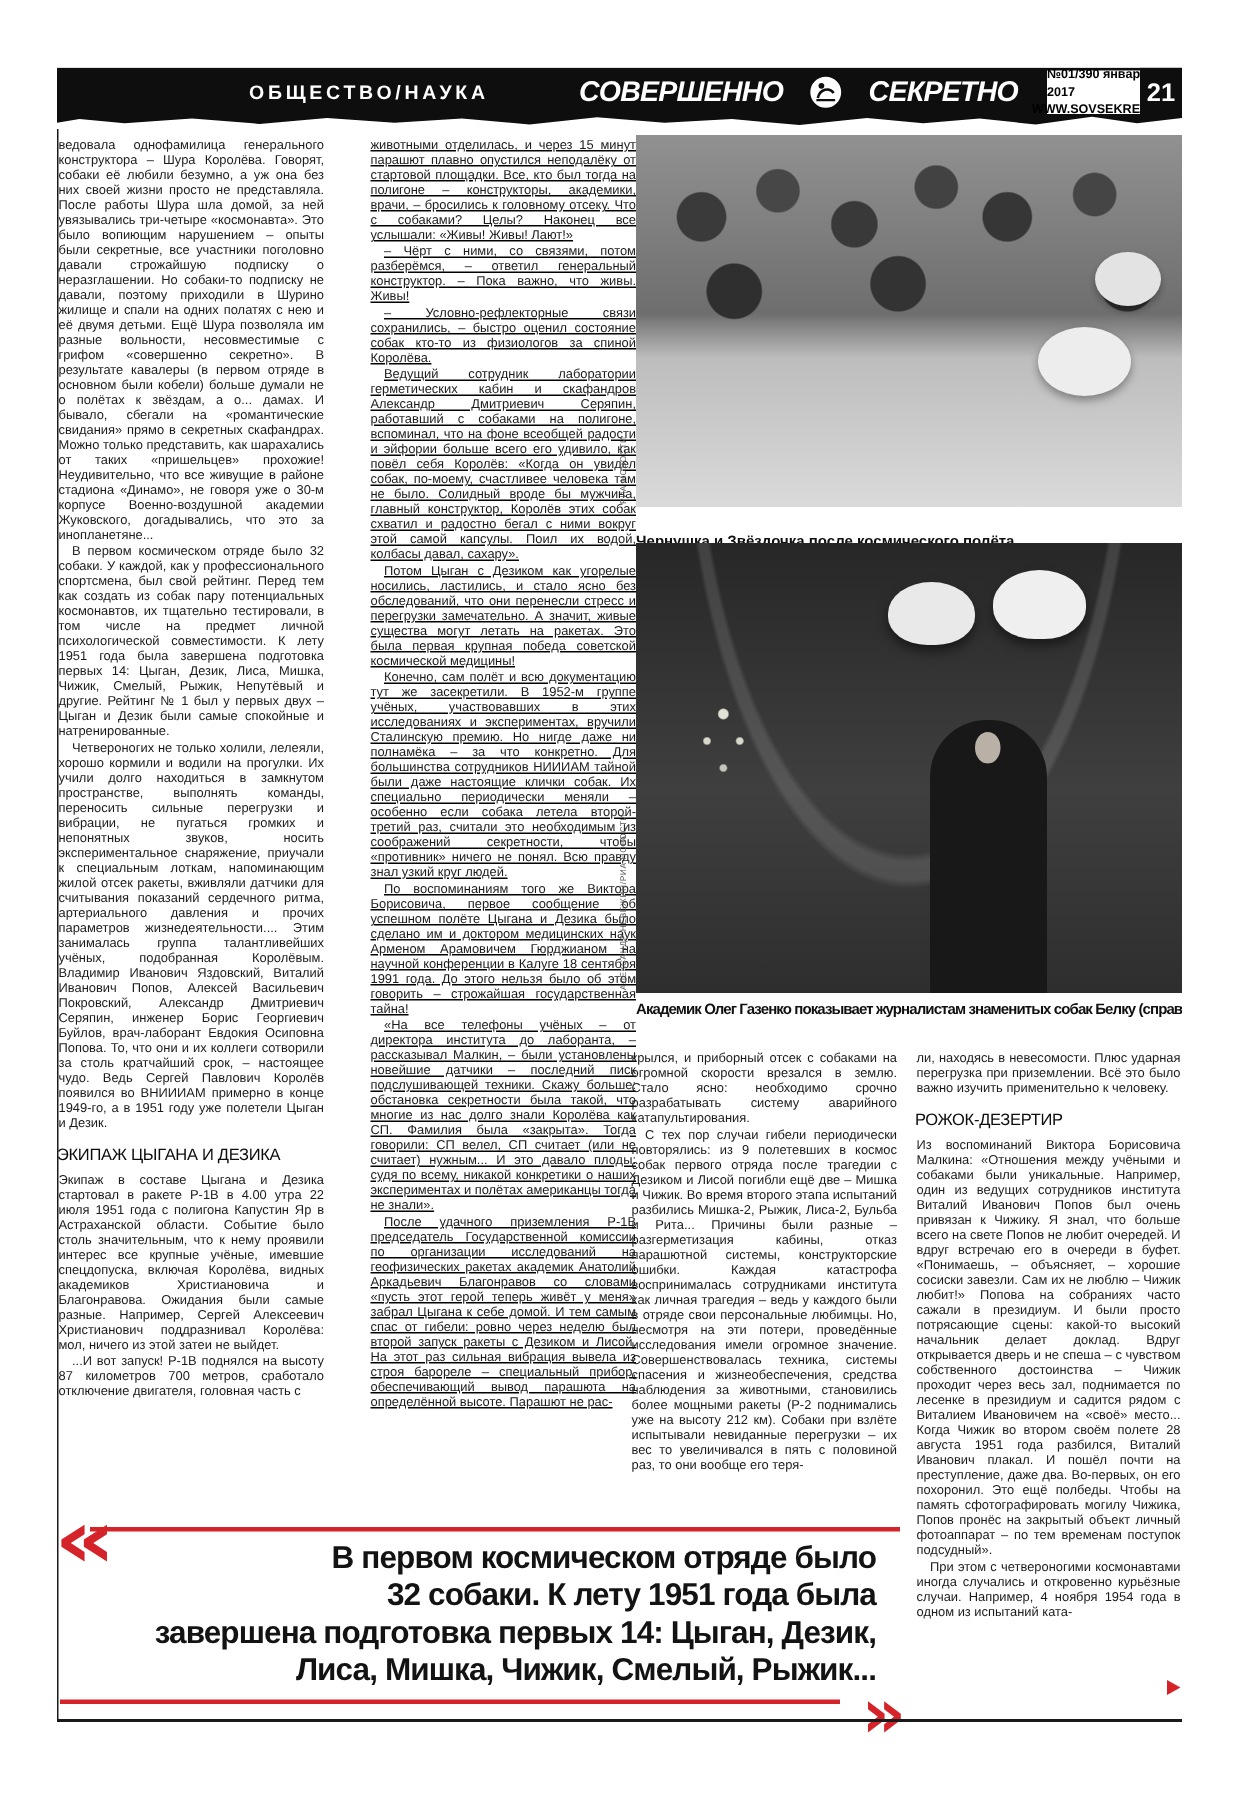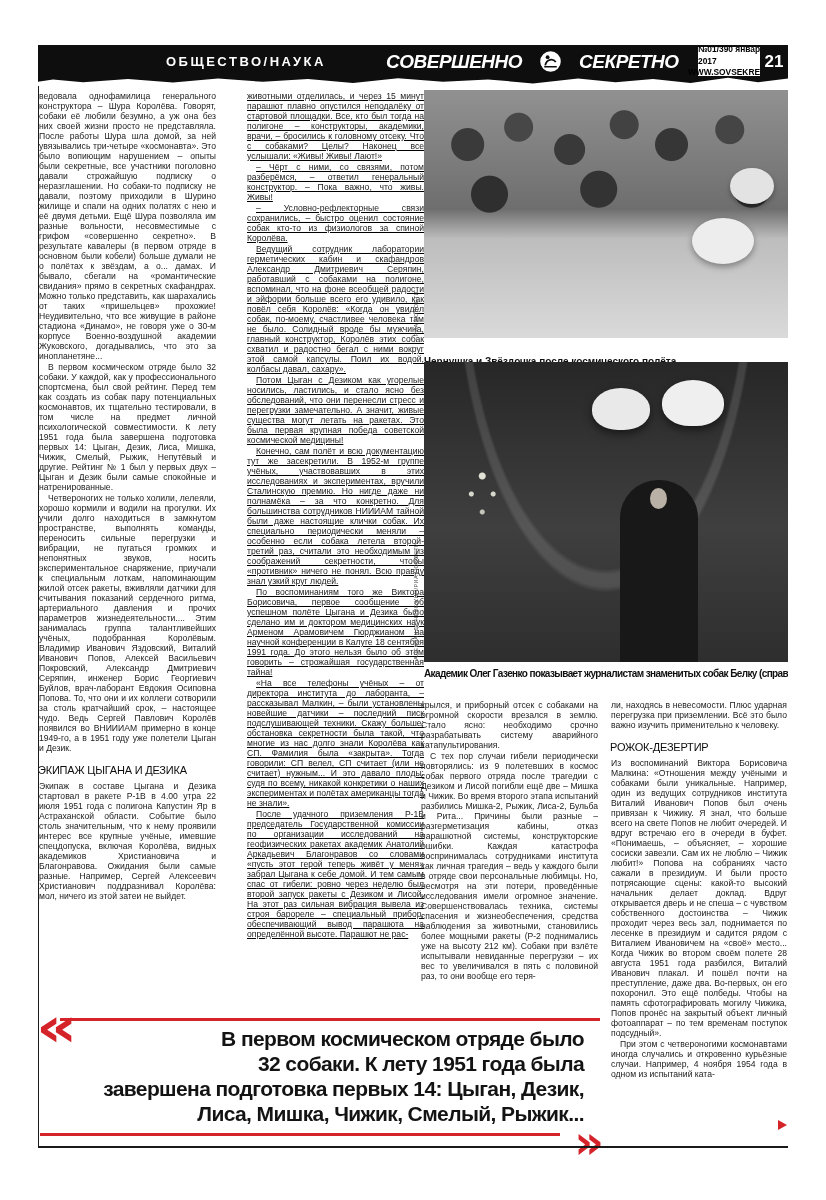--- a/index.html
+++ b/index.html
@@ -106,20 +106,21 @@
   </div>
 
   <div class="abs left-rule"></div>
 
   <div class="abs col col1">
     <p class="noindent">ведовала однофамилица генерального конструктора – Шура Королёва. Говорят, собаки её любили безумно, а уж она без них своей жизни просто не представляла. После работы Шура шла домой, за ней увязывались три-четыре «космонавта». Это было вопиющим нарушением – опыты были секретные, все участники поголовно давали строжайшую подписку о неразглашении. Но собаки-то подписку не давали, поэтому приходили в Шурино жилище и спали на одних полатях с нею и её двумя детьми. Ещё Шура позволяла им разные вольности, несовместимые с грифом «совершенно секретно». В результате кавалеры (в первом отряде в основном были кобели) больше думали не о полётах к звёздам, а о... дамах. И бывало, сбегали на «романтические свидания» прямо в секретных скафандрах. Можно только представить, как шарахались от таких «пришельцев» прохожие! Неудивительно, что все живущие в районе стадиона «Динамо», не говоря уже о 30-м корпусе Военно-воздушной академии Жуковского, догадывались, что это за инопланетяне...</p>
     <p>В первом космическом отряде было 32 собаки. У каждой, как у профессионального спортсмена, был свой рейтинг. Перед тем как создать из собак пару потенциальных космонавтов, их тщательно тестировали, в том числе на предмет личной психологической совместимости. К лету 1951 года была завершена подготовка первых 14: Цыган, Дезик, Лиса, Мишка, Чижик, Смелый, Рыжик, Непутёвый и другие. Рейтинг № 1 был у первых двух – Цыган и Дезик были самые спокойные и натренированные.</p>
     <p>Четвероногих не только холили, лелеяли, хорошо кормили и водили на прогулки. Их учили долго находиться в замкнутом пространстве, выполнять команды, переносить сильные перегрузки и вибрации, не пугаться громких и непонятных звуков, носить экспериментальное снаряжение, приучали к специальным лоткам, напоминающим жилой отсек ракеты, вживляли датчики для считывания показаний сердечного ритма, артериального давления и прочих параметров жизнедеятельности.... Этим занималась группа талантливейших учёных, подобранная Королёвым. Владимир Иванович Яздовский, Виталий Иванович Попов, Алексей Васильевич Покровский, Александр Дмитриевич Серяпин, инженер Борис Георгиевич Буйлов, врач-лаборант Евдокия Осиповна Попова. То, что они и их коллеги сотворили за столь кратчайший срок, – настоящее чудо. Ведь Сергей Павлович Королёв появился во ВНИИИАМ примерно в конце 1949-го, а в 1951 году уже полетели Цыган и Дезик.</p>
     <div class="colhead">ЭКИПАЖ ЦЫГАНА И ДЕЗИКА</div>
     <p class="noindent">Экипаж в составе Цыгана и Дезика стартовал в ракете Р-1В в 4.00 утра 22 июля 1951 года с полигона Капустин Яр в Астраханской области. Событие было столь значительным, что к нему проявили интерес все крупные учёные, имевшие спецдопуска, включая Королёва, видных академиков Христиановича и Благонравова. Ожидания были самые разные. Например, Сергей Алексеевич Христианович поддразнивал Королёва: мол, ничего из этой затеи не выйдет.</p>
+    <p>...И вот запуск! Р-1В поднялся на высоту 87 километров 700 метров, сработало отключение двигателя, головная часть с</p>
   </div>
 
   <div class="abs col col2">
     <p class="noindent">животными отделилась, и через 15 минут парашют плавно опустился неподалёку от стартовой площадки. Все, кто был тогда на полигоне – конструкторы, академики, врачи, – бросились к головному отсеку. Что с собаками? Целы? Наконец все услышали: «Живы! Живы! Лают!»</p>
     <p>– Чёрт с ними, со связями, потом разберёмся, – ответил генеральный конструктор. – Пока важно, что живы. Живы!</p>
     <p>– Условно-рефлекторные связи сохранились, – быстро оценил состояние собак кто-то из физиологов за спиной Королёва.</p>
     <p>Ведущий сотрудник лаборатории герметических кабин и скафандров Александр Дмитриевич Серяпин, работавший с собаками на полигоне, вспоминал, что на фоне всеобщей радости и эйфории больше всего его удивило, как повёл себя Королёв: «Когда он увидел собак, по-моему, счастливее человека там не было. Солидный вроде бы мужчина, главный конструктор, Королёв этих собак схватил и радостно бегал с ними вокруг этой самой капсулы. Поил их водой, колбасы давал, сахару».</p>
     <p>Потом Цыган с Дезиком как угорелые носились, ластились, и стало ясно без обследований, что они перенесли стресс и перегрузки замечательно. А значит, живые существа могут летать на ракетах. Это была первая крупная победа советской космической медицины!</p>
     <p>Конечно, сам полёт и всю документацию тут же засекретили. В 1952-м группе учёных, участвовавших в этих исследованиях и экспериментах, вручили Сталинскую премию. Но нигде даже ни полнамёка – за что конкретно. Для большинства сотрудников НИИИАМ тайной были даже настоящие клички собак. Их специально периодически меняли – особенно если собака летела второй-третий раз, считали это необходимым из соображений секретности, чтобы «противник» ничего не понял. Всю правду знал узкий круг людей.</p>
     <p>По воспоминаниям того же Виктора Борисовича, первое сообщение об успешном полёте Цыгана и Дезика было сделано им и доктором медицинских наук Арменом Арамовичем Гюрджианом на научной конференции в Калуге 18 сентября 1991 года. До этого нельзя было об этом говорить – строжайшая государственная тайна!</p>

